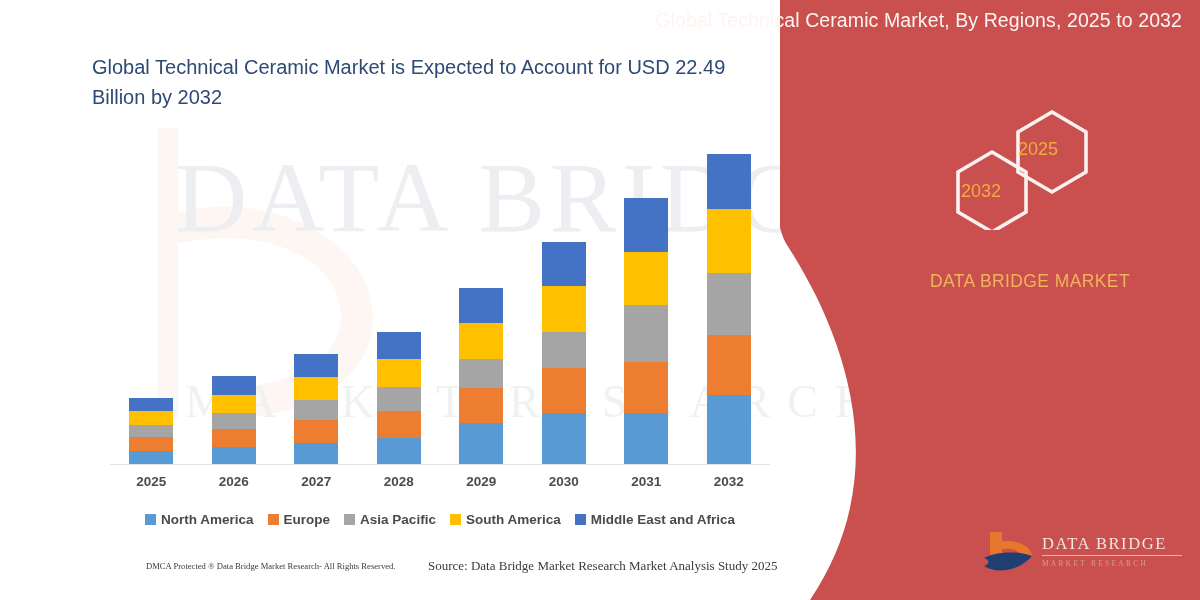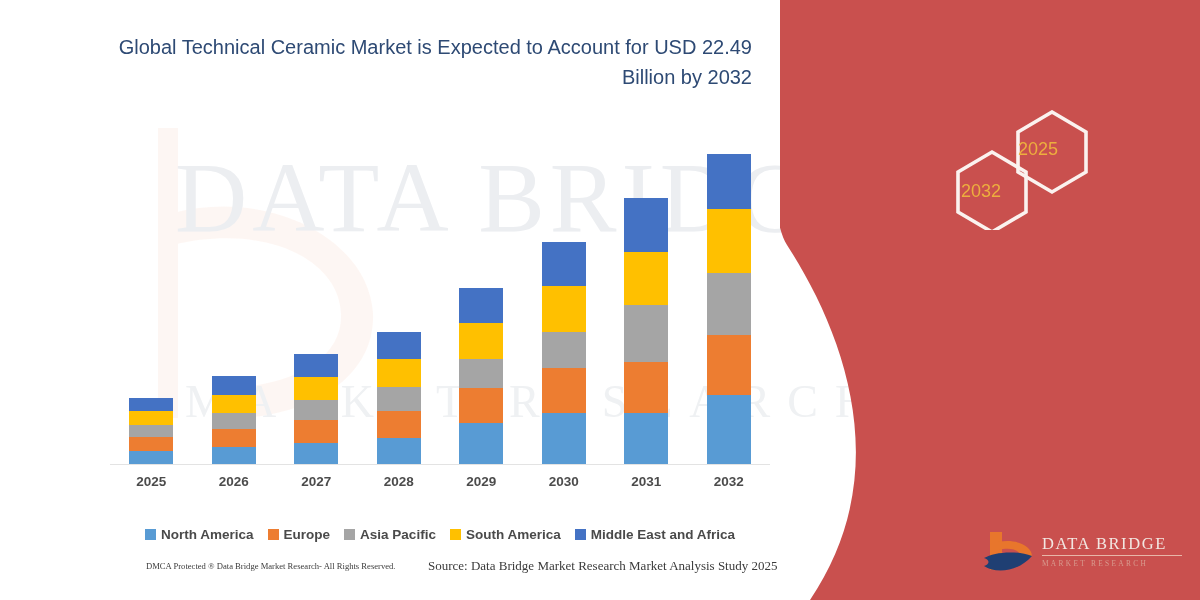--- a/index.html
+++ b/index.html
@@ -109,23 +109,23 @@
   .logo .logo-rule {
     width: 140px; height: 1px;
     background: #e8b6a8;
     margin-top: 1px;
   }
 
   
   .chart-title {
     position: absolute;
     left: 92px;
-    top: 32px;
+    top: 52px;
     width: 660px;
-    text-align: right;
+    text-align: left;
     color: #2e4a74;
     font-size: 20px;
     line-height: 30px;
     font-weight: 400;
     z-index: 2;
   }
 
   
   .watermark {
     position: absolute;
@@ -211,21 +211,21 @@
     position: absolute;
     left: 105px;
     top: 512px;
     width: 670px;
     display: flex;
     justify-content: center;
     align-items: center;
     gap: 14px;
     z-index: 2;
   }
-  .legend-item { display: flex; align-items: center; gap: 5px; margin-top: 15px; }
+  .legend-item { display: flex; align-items: center; gap: 5px; }
   .legend-swatch { width: 11px; height: 11px; display: block; }
   .legend-label {
     font-size: 13.5px;
     font-weight: bold;
     color: #4a4a4a;
     white-space: nowrap;
   }
 
   .footer {
     position: absolute;
@@ -369,31 +369,33 @@
     <span class="dmca">DMCA Protected ® Data Bridge Market Research-  All Rights Reserved.</span>
     <span class="source">Source: Data Bridge Market Research  Market Analysis Study 2025</span>
   </div>
 
   <div class="red-panel">
     <svg width="420" height="600" viewBox="0 0 420 600">
       <path d="M0 0 L420 0 L420 600 L30 600 C118 470 62 330 7 245 C-14 212 -10 90 0 0 Z" fill="#c9504e"></path>
     </svg>
   </div>
 
+  <div class="panel-title">Global Technical Ceramic Market, By Regions, 2025 to 2032</div>
 
   <div class="hexwrap">
     <svg width="190" height="120" viewBox="0 0 190 120">
       <polygon points="88,22 122,2 156,22 156,62 122,82 88,62" fill="none" stroke="#fbf2ef" stroke-width="3.6"></polygon>
       <polygon points="28,62 62,42 96,62 96,102 62,122 28,102" fill="none" stroke="#fbf2ef" stroke-width="3.6"></polygon>
     </svg>
   </div>
   <div class="hex-label y2025">2025</div>
   <div class="hex-label y2032">2032</div>
 
   <div class="brand-lines">
+    <div>DATA BRIDGE MARKET</div>
   </div>
 
   <div class="logo">
     <svg class="logo-mark" width="56" height="52" viewBox="0 0 56 52">
       <path d="M8 2 L8 40 L20 40 L20 2 Z" fill="#e8762c"></path>
       <path d="M16 12 C34 8 50 16 50 26 L38 26 C38 20 29 17 16 20 Z" fill="#e8762c"></path>
       <path d="M2 28 C12 22 34 20 50 26 C36 42 14 44 2 36 C8 34 8 30 2 28 Z" fill="#1f3f73"></path>
     </svg>
     <div class="logo-text">
       <div class="logo-title">DATA BRIDGE</div>

